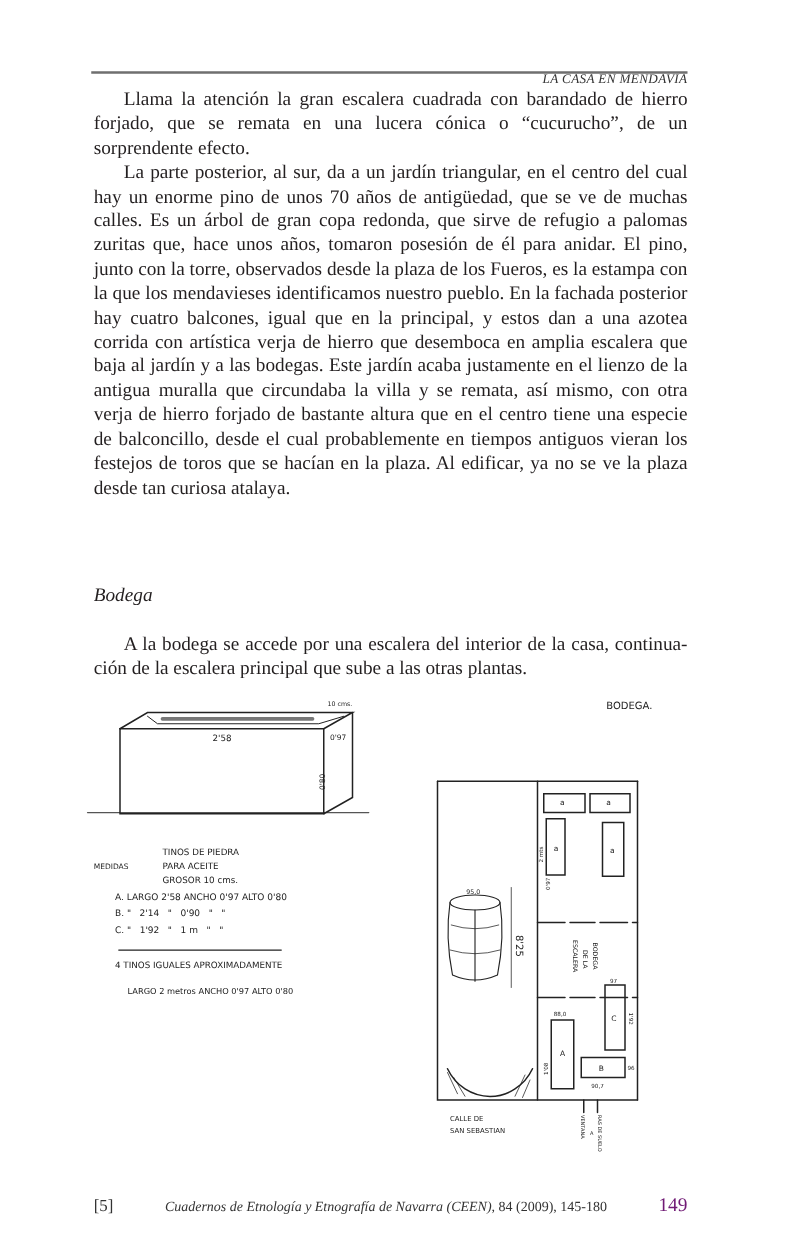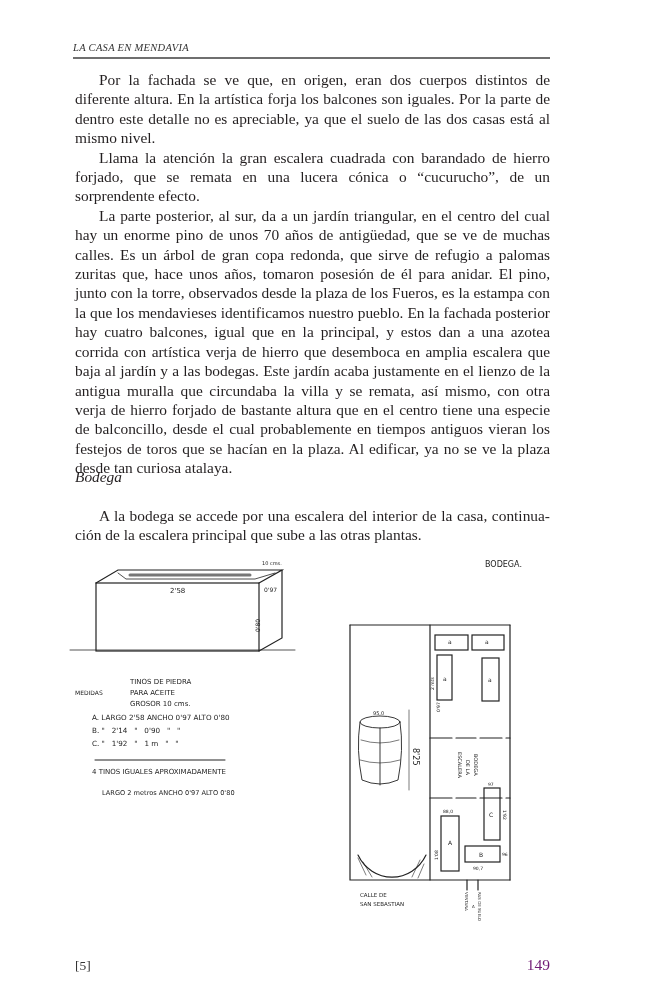--- a/index.html
+++ b/index.html
@@ -1,21 +1,21 @@
 <!DOCTYPE html>
 <html><head>
   <meta charset="utf-8">
   <style>
     * { margin: 0; padding: 0; box-sizing: border-box; }
     html, body { width: 645px; height: 1000px; background: #ffffff; overflow: hidden; }
     body { position: relative; font-family: "Liberation Serif", "DejaVu Serif", serif; color: #231f20; }
 
     .running-head {
-      position: absolute; left: 73px; top: 42px; width: 477px;
-      text-align: left; font-style: italic; font-size: 10.5px; letter-spacing: 0.3px;
+      position: absolute; left: 73px; top: 58px; width: 477px;
+      text-align: right; font-style: italic; font-size: 10.5px; letter-spacing: 0.3px;
       color: #333;
     }
     .head-rule {
       position: absolute; left: 73px; top: 57px; width: 477px; height: 1.5px; background: #6f6f6f;
     }
 
     .body-text {
       position: absolute; left: 75px; width: 475px;
       font-size: 15.4px; line-height: 19.4px; text-align: justify; hyphens: manual;
     }
@@ -41,21 +41,20 @@
     .footer .journal .plain { font-style: normal; }
     .footer .page-no { font-size: 15.5px; color: #701a75; }
   </style>
 </head>
 <body>
 
 <div class="running-head">LA CASA EN MENDAVIA</div>
 <div class="head-rule"></div>
 
 <div class="body-text" id="block-1">
-  <p>Por la fachada se ve que, en origen, eran dos cuerpos distintos de diferente al­tura. En la artística forja los balcones son iguales. Por la parte de dentro este de­talle no es apreciable, ya que el suelo de las dos casas está al mismo nivel.</p>
   <p>Llama la atención la gran escalera cuadrada con barandado de hierro forjado, que se remata en una lucera cónica o “cucurucho”, de un sorprendente efecto.</p>
   <p>La parte posterior, al sur, da a un jardín triangular, en el centro del cual hay un enorme pino de unos 70 años de antigüedad, que se ve de muchas calles. Es un árbol de gran copa redonda, que sirve de refugio a palomas zuritas que, hace unos años, tomaron posesión de él para anidar. El pino, junto con la torre, ob­servados desde la plaza de los Fueros, es la estampa con la que los mendavieses identificamos nuestro pueblo. En la fachada posterior hay cuatro balcones, igual que en la principal, y estos dan a una azotea corrida con artística verja de hierro que desemboca en amplia escalera que baja al jardín y a las bodegas. Este jardín acaba justamente en el lienzo de la antigua muralla que circundaba la villa y se remata, así mismo, con otra verja de hierro forjado de bastante altura que en el centro tiene una especie de balconcillo, desde el cual probablemente en tiempos antiguos vieran los festejos de toros que se hacían en la plaza. Al edificar, ya no se ve la plaza desde tan curiosa atalaya.</p>
 </div>
 
 <div class="section-title">Bodega</div>
 
 <div class="body-text" id="block-2">
   <p>A la bodega se accede por una escalera del interior de la casa, continua­ción de la escalera principal que sube a las otras plantas.</p>
 </div>
 
@@ -155,14 +154,15 @@
       <text x="300" y="366" font-size="5.5">SAN SEBASTIAN</text>
       <text x="405" y="352" font-size="4" transform="rotate(90 405 352)">VENTANA</text>
       <text x="412" y="368" font-size="4">A</text>
       <text x="418" y="352" font-size="4" transform="rotate(90 418 352)">RAS DE SUELO</text>
     </g>
   </svg>
 </div>
 
 <div class="footer">
   <span class="ref">[5]</span>
+  <span class="journal"><span>Cuadernos de Etnología y Etnografía de Navarra (CEEN),</span><span class="plain"> 84 (2009), 145-180</span></span>
   <span class="page-no">149</span>
 </div>
 
 </body></html>

